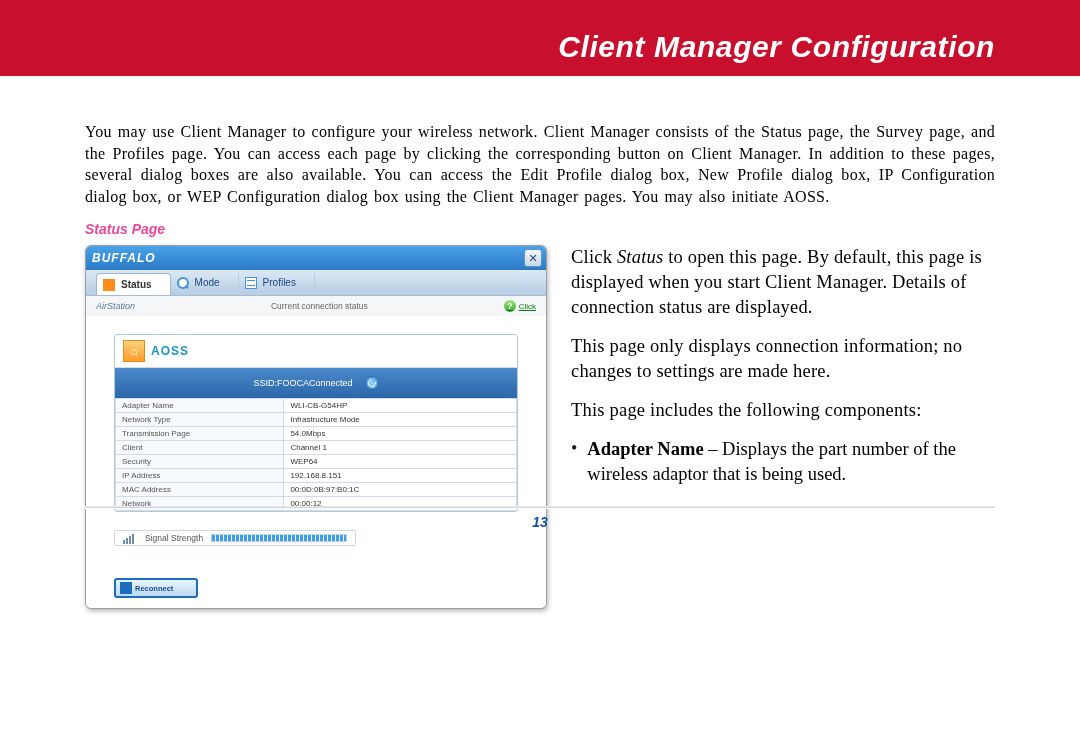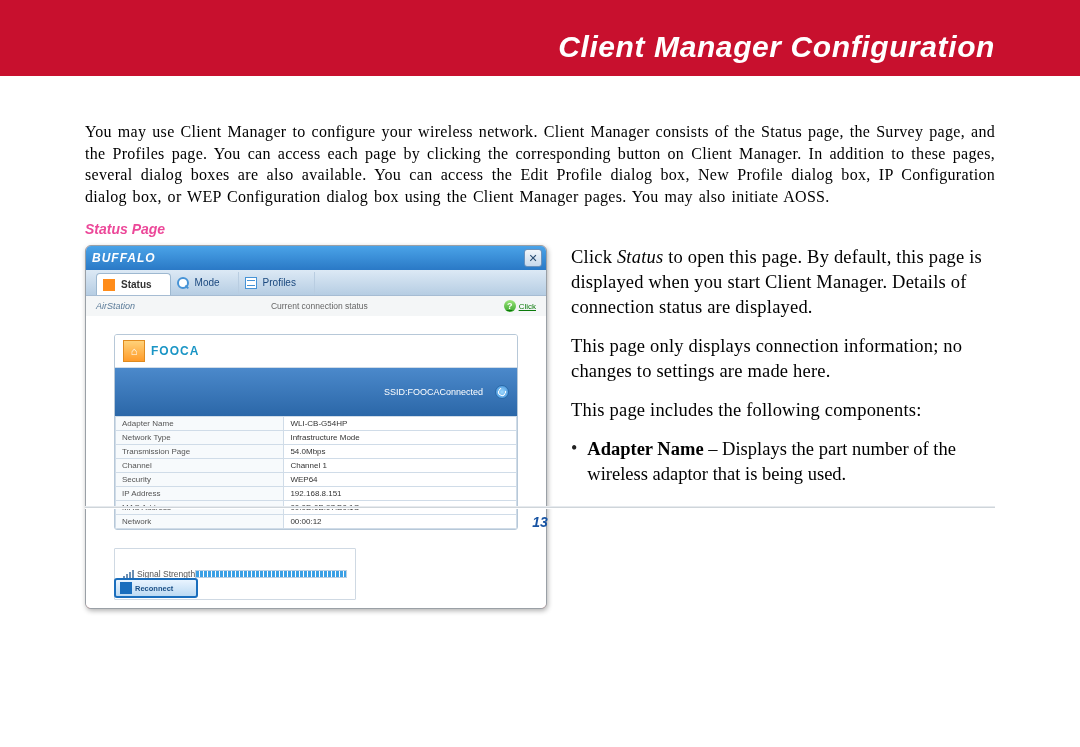--- a/index.html
+++ b/index.html
@@ -92,38 +92,38 @@
     padding:5px 8px; display:flex; align-items:center; gap:6px;
     border-bottom:1px solid #d0dce8; background:#fff;
   }
   .net-icon { width:22px;height:22px; background:linear-gradient(#ffd27a,#ff9c2a);
     border:1px solid #e08b1f; display:flex;align-items:center;justify-content:center; color:#fff;
     font-weight:bold; font-size:11px; }
   .net-name { color:#1a95c5; font-size:12px; font-weight:bold; letter-spacing:1px; }
 
   .cm-ssid-bar {
     background: linear-gradient(#4b89cb,#2b67a8);
-    color:#fff; font-size:9px; padding:17px 8px;
-    display:flex; justify-content:flex-end; align-items:center;
+    color:#fff; font-size:9px; padding:8px 8px;
+    display:flex; justify-content:center; align-items:center;
   }
   .cm-ssid-bar .conn { display:flex; align-items:center; gap:12px; }
   .refresh-ico { width:14px;height:14px;border-radius:50%;
     background:radial-gradient(circle,#9cd8ff,#3b8bd6); border:1px solid #2a6aa8;
     position:relative; }
   .refresh-ico::after{ content:''; position:absolute; inset:2px;
     border:1.5px solid #fff; border-radius:50%; border-top-color:transparent;
     transform:rotate(30deg); }
 
   table.cm-grid { width:100%; border-collapse:collapse; font-size:8px; color:#333; }
   table.cm-grid td { border:1px solid #d0dce8; padding:2px 6px; }
   table.cm-grid td:first-child{ width:42%; background:#f7fafc; color:#555; }
 
   .cm-strength {
     margin-top:18px; border:1px solid #cfd9e3; border-radius:1px;
-    padding:19px 8px; display:flex; align-items:center; 
+    padding:1px 8px; display:flex; align-items:center; gap:8px;
     font-size:8.5px; color:#555; width:60%;
   }
   .sig-icon { width:14px; height:12px; position:relative; }
   .sig-icon span { position:absolute; bottom:0; width:2px; background:#6b8fb3; }
   .sig-icon span:nth-child(1){ left:0; height:4px; }
   .sig-icon span:nth-child(2){ left:3px; height:6px; }
   .sig-icon span:nth-child(3){ left:6px; height:8px; }
   .sig-icon span:nth-child(4){ left:9px; height:10px; }
   .strength-bars { flex:1; height:8px; border:1px solid #bcd0e3;
     background:repeating-linear-gradient(90deg,#3ba0e5 0 3px,#fff 3px 4px); }
@@ -190,21 +190,21 @@
             <span class="cm-help">
               <span class="qmark">?</span>
               <span>Click</span>
             </span>
           </div>
 
           <div class="cm-body">
             <div class="cm-card">
               <div class="cm-card-head">
                 <div class="net-icon">⌂</div>
-                <div class="net-name">FOOCA</div>
+                <div class="net-name">AOSS</div>
               </div>
               <div class="cm-ssid-bar">
                 <span>SSID:FOOCA</span>
                 <span class="conn">
                   <span>Connected</span>
                   <span class="refresh-ico"></span>
                 </span>
               </div>
               <table class="cm-grid">
                 <tbody id="cm-rows">
@@ -214,21 +214,21 @@
                     </tr>
                     <tr>
                       <td>Network Type</td>
                       <td>Infrastructure Mode</td>
                     </tr>
                     <tr>
                       <td>Transmission Page</td>
                       <td>54.0Mbps</td>
                     </tr>
                     <tr>
-                      <td>Channel</td>
+                      <td>Client</td>
                       <td>Channel 1</td>
                     </tr>
                     <tr>
                       <td>Security</td>
                       <td>WEP64</td>
                     </tr>
                     <tr>
                       <td>IP Address</td>
                       <td>192.168.8.151</td>
                     </tr>

